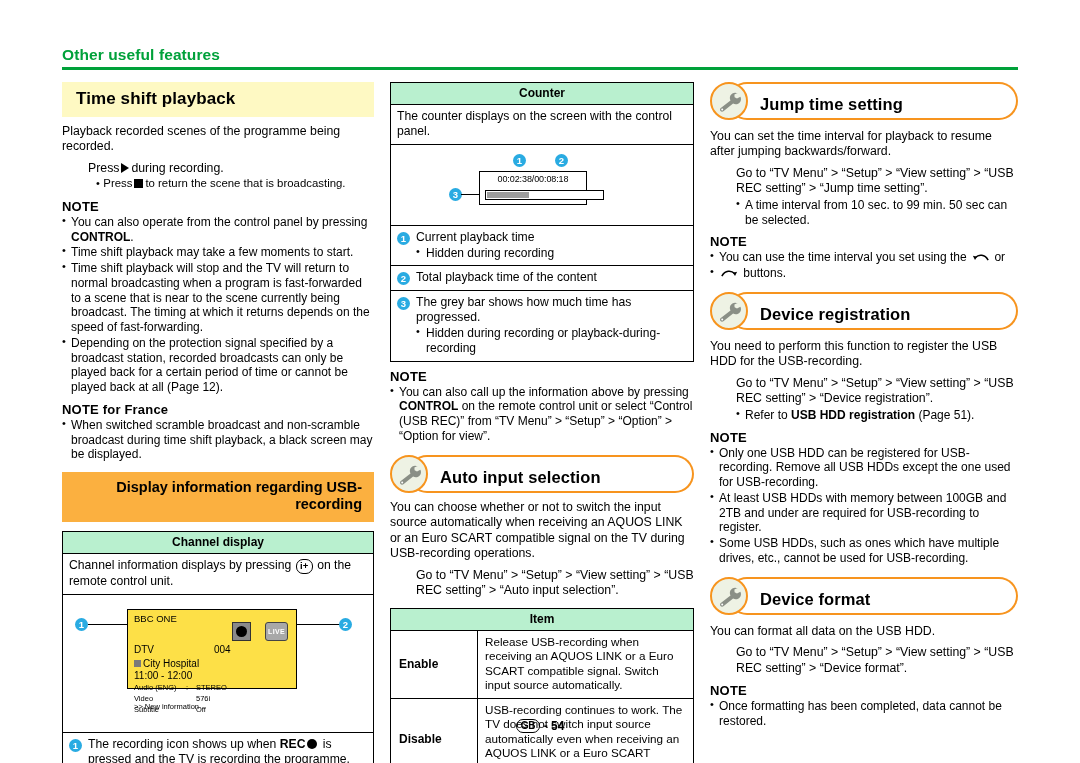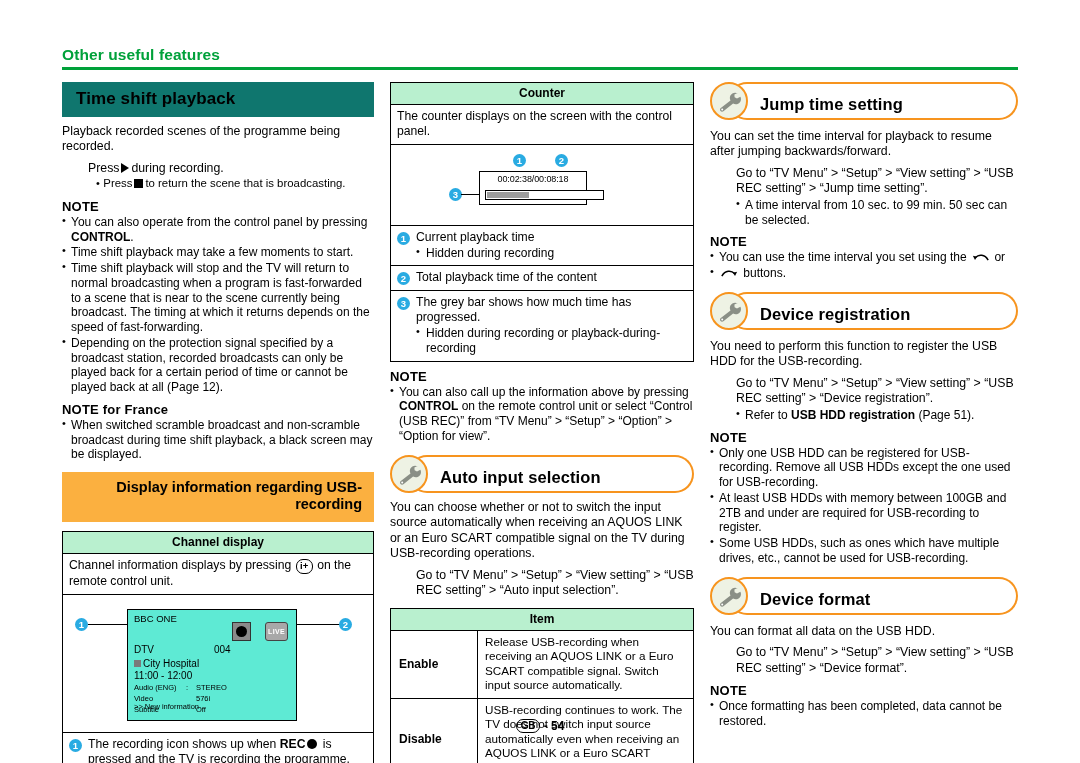--- a/index.html
+++ b/index.html
@@ -45,21 +45,21 @@
   .col {
     position: absolute;
     top: 82px;
   }
   .col-1 { left: 62px;  width: 312px; }
   .col-2 { left: 390px; width: 304px; }
   .col-3 { left: 710px; width: 308px; }
 
   
   .green-bar {
-    background: #0f766e;
+    background: #fef9c3;
     padding: 7px 0 8px 14px;
     font-size: 17px;
     font-weight: bold;
     letter-spacing: .1px;
   }
 
   
   .orange-bar {
     background: #fbb040;
     padding: 7px 12px 9px 14px;
@@ -282,24 +282,24 @@
 
   
   .fig-wrap {
     position: relative;
     height: 115px;
     padding: 4px 0 0 0;
   }
   .tvbox {
     position: absolute;
     left: 60px; top: 6px;
-    width: 170px; height: 112px;
+    width: 170px; height: 80px;
     border: 1.2px solid #000;
     box-sizing: border-box;
-    background: #5eead4;
+    background: #fde047;
   }
   .tv-chan {
     position: absolute;
     left: 6px; top: 3px;
     font-size: 9.5px;
   }
   .tv-dtv { position: absolute; left: 6px; top: 34px; font-size: 10px; }
   .tv-num { position: absolute; left: 86px; top: 34px; font-size: 10px; }
   .tv-prog { position: absolute; left: 6px; top: 48px; font-size: 10px; }
   .tv-prog .tinybox {

